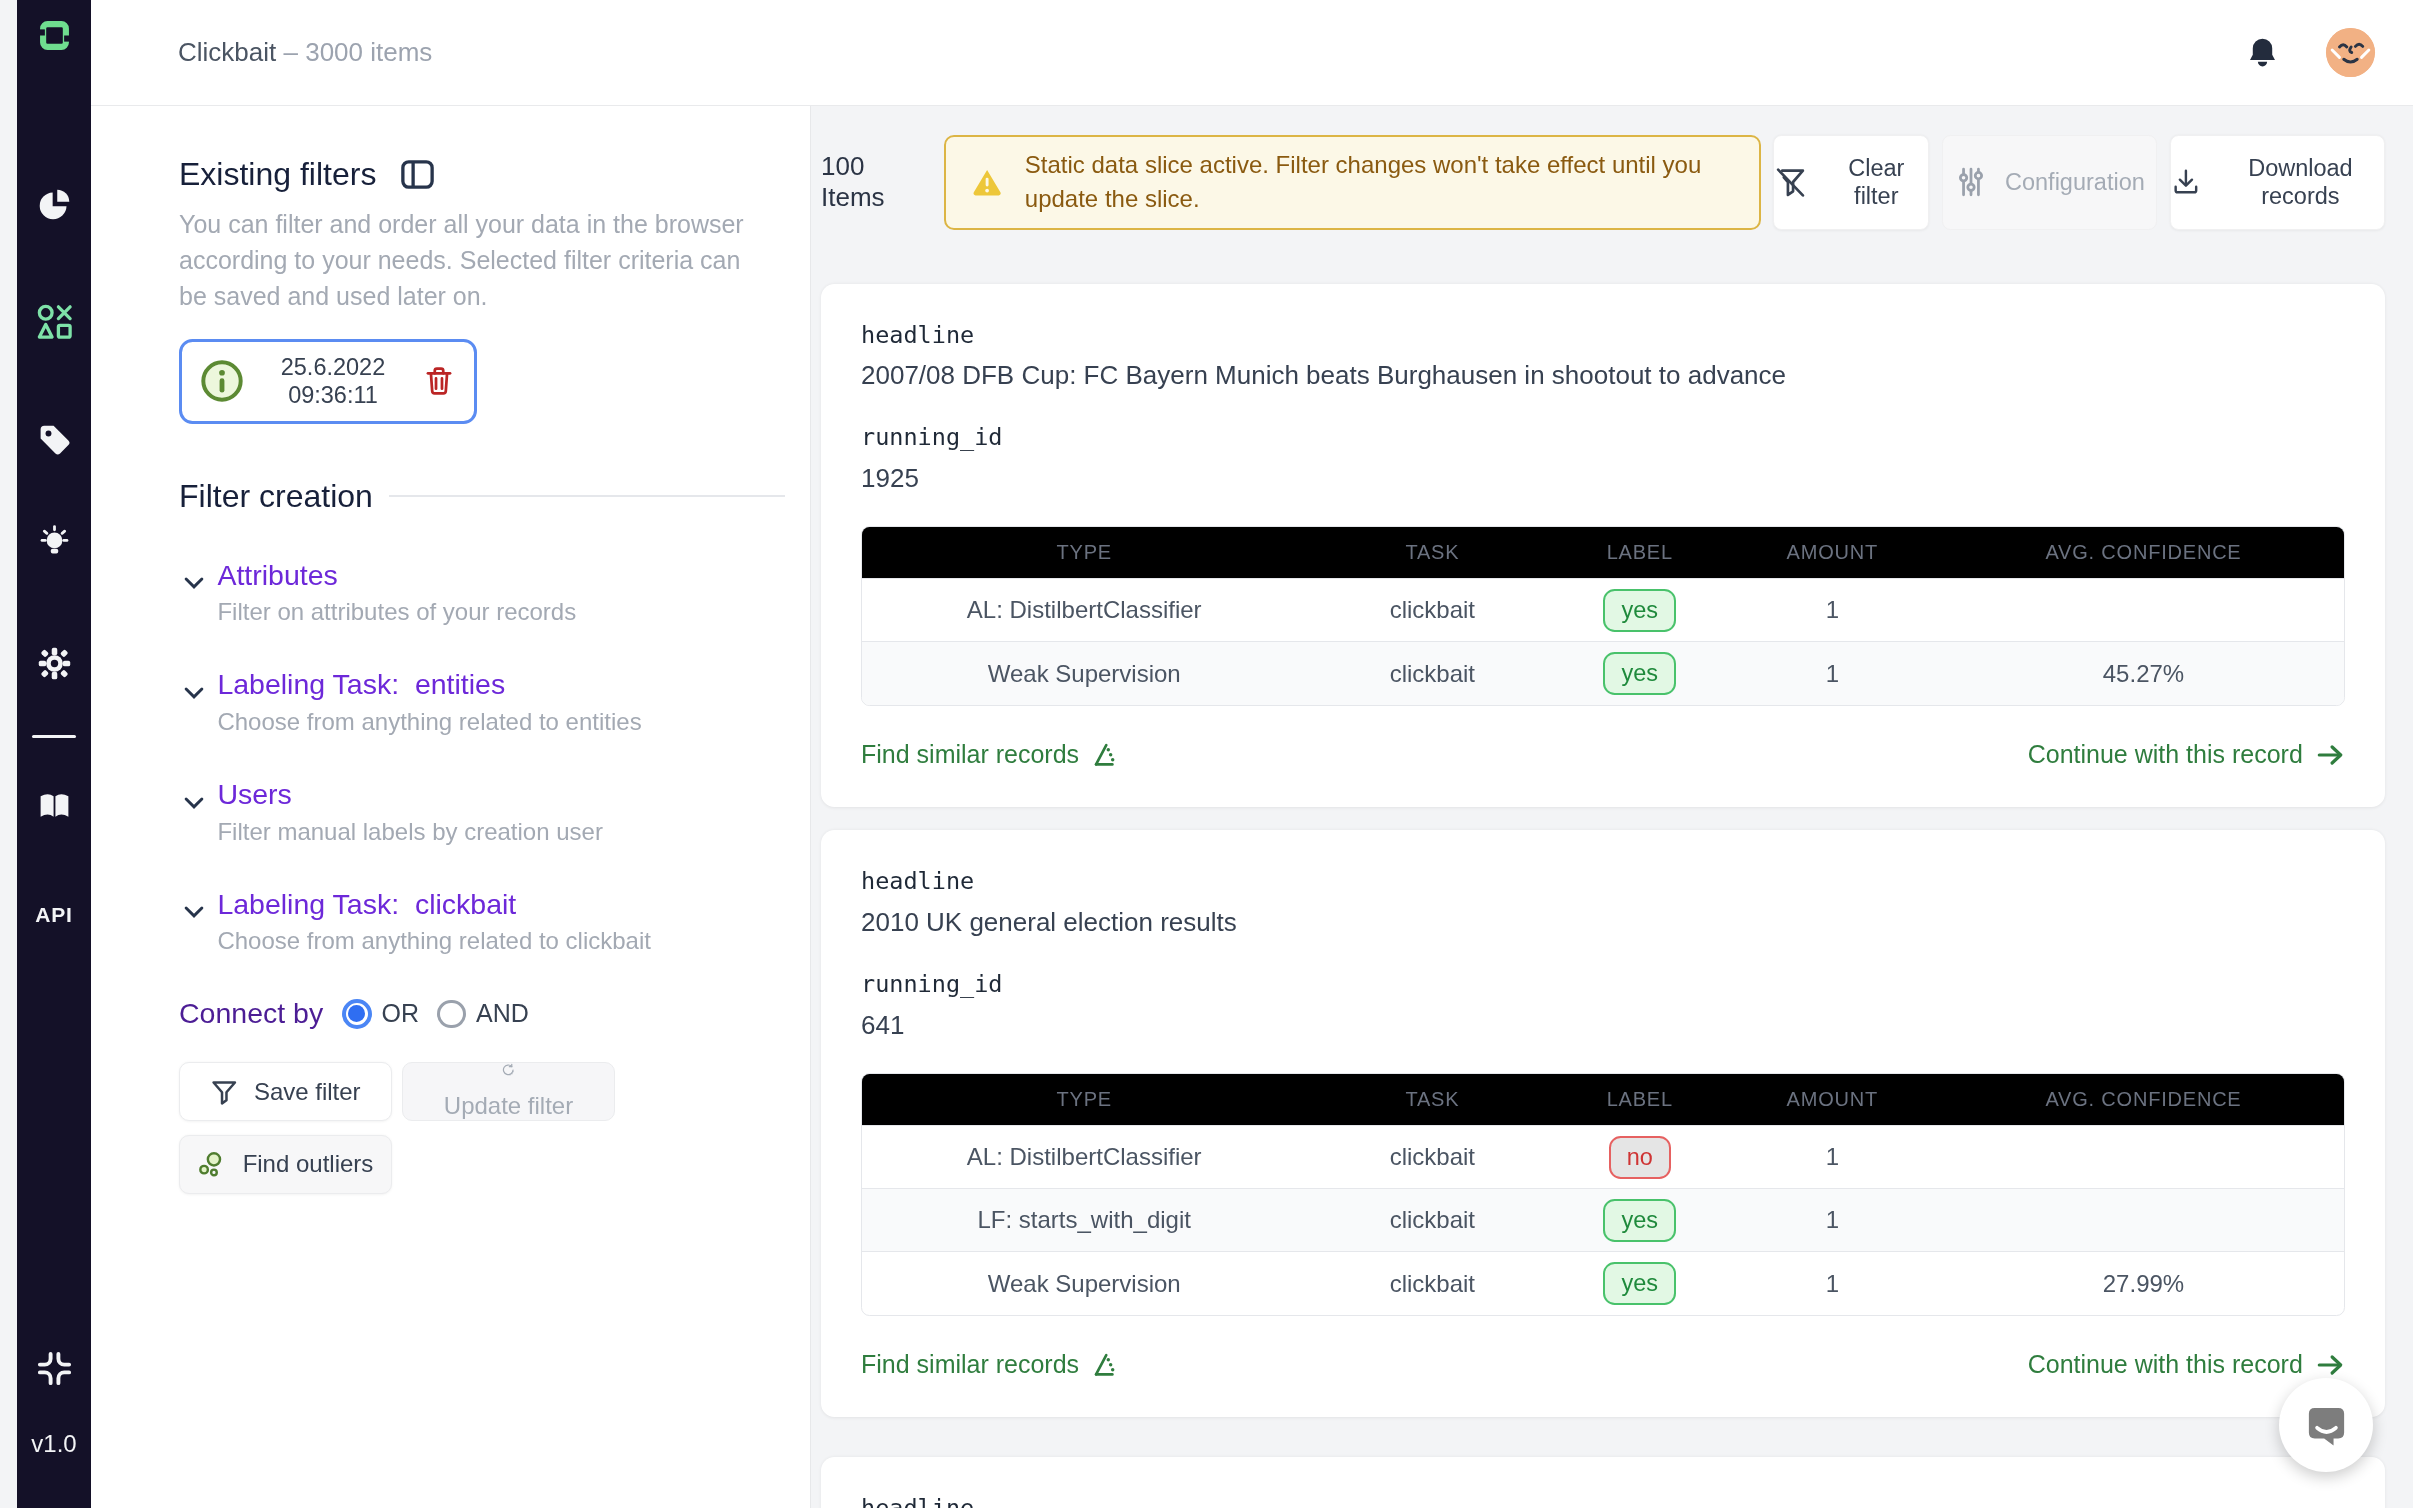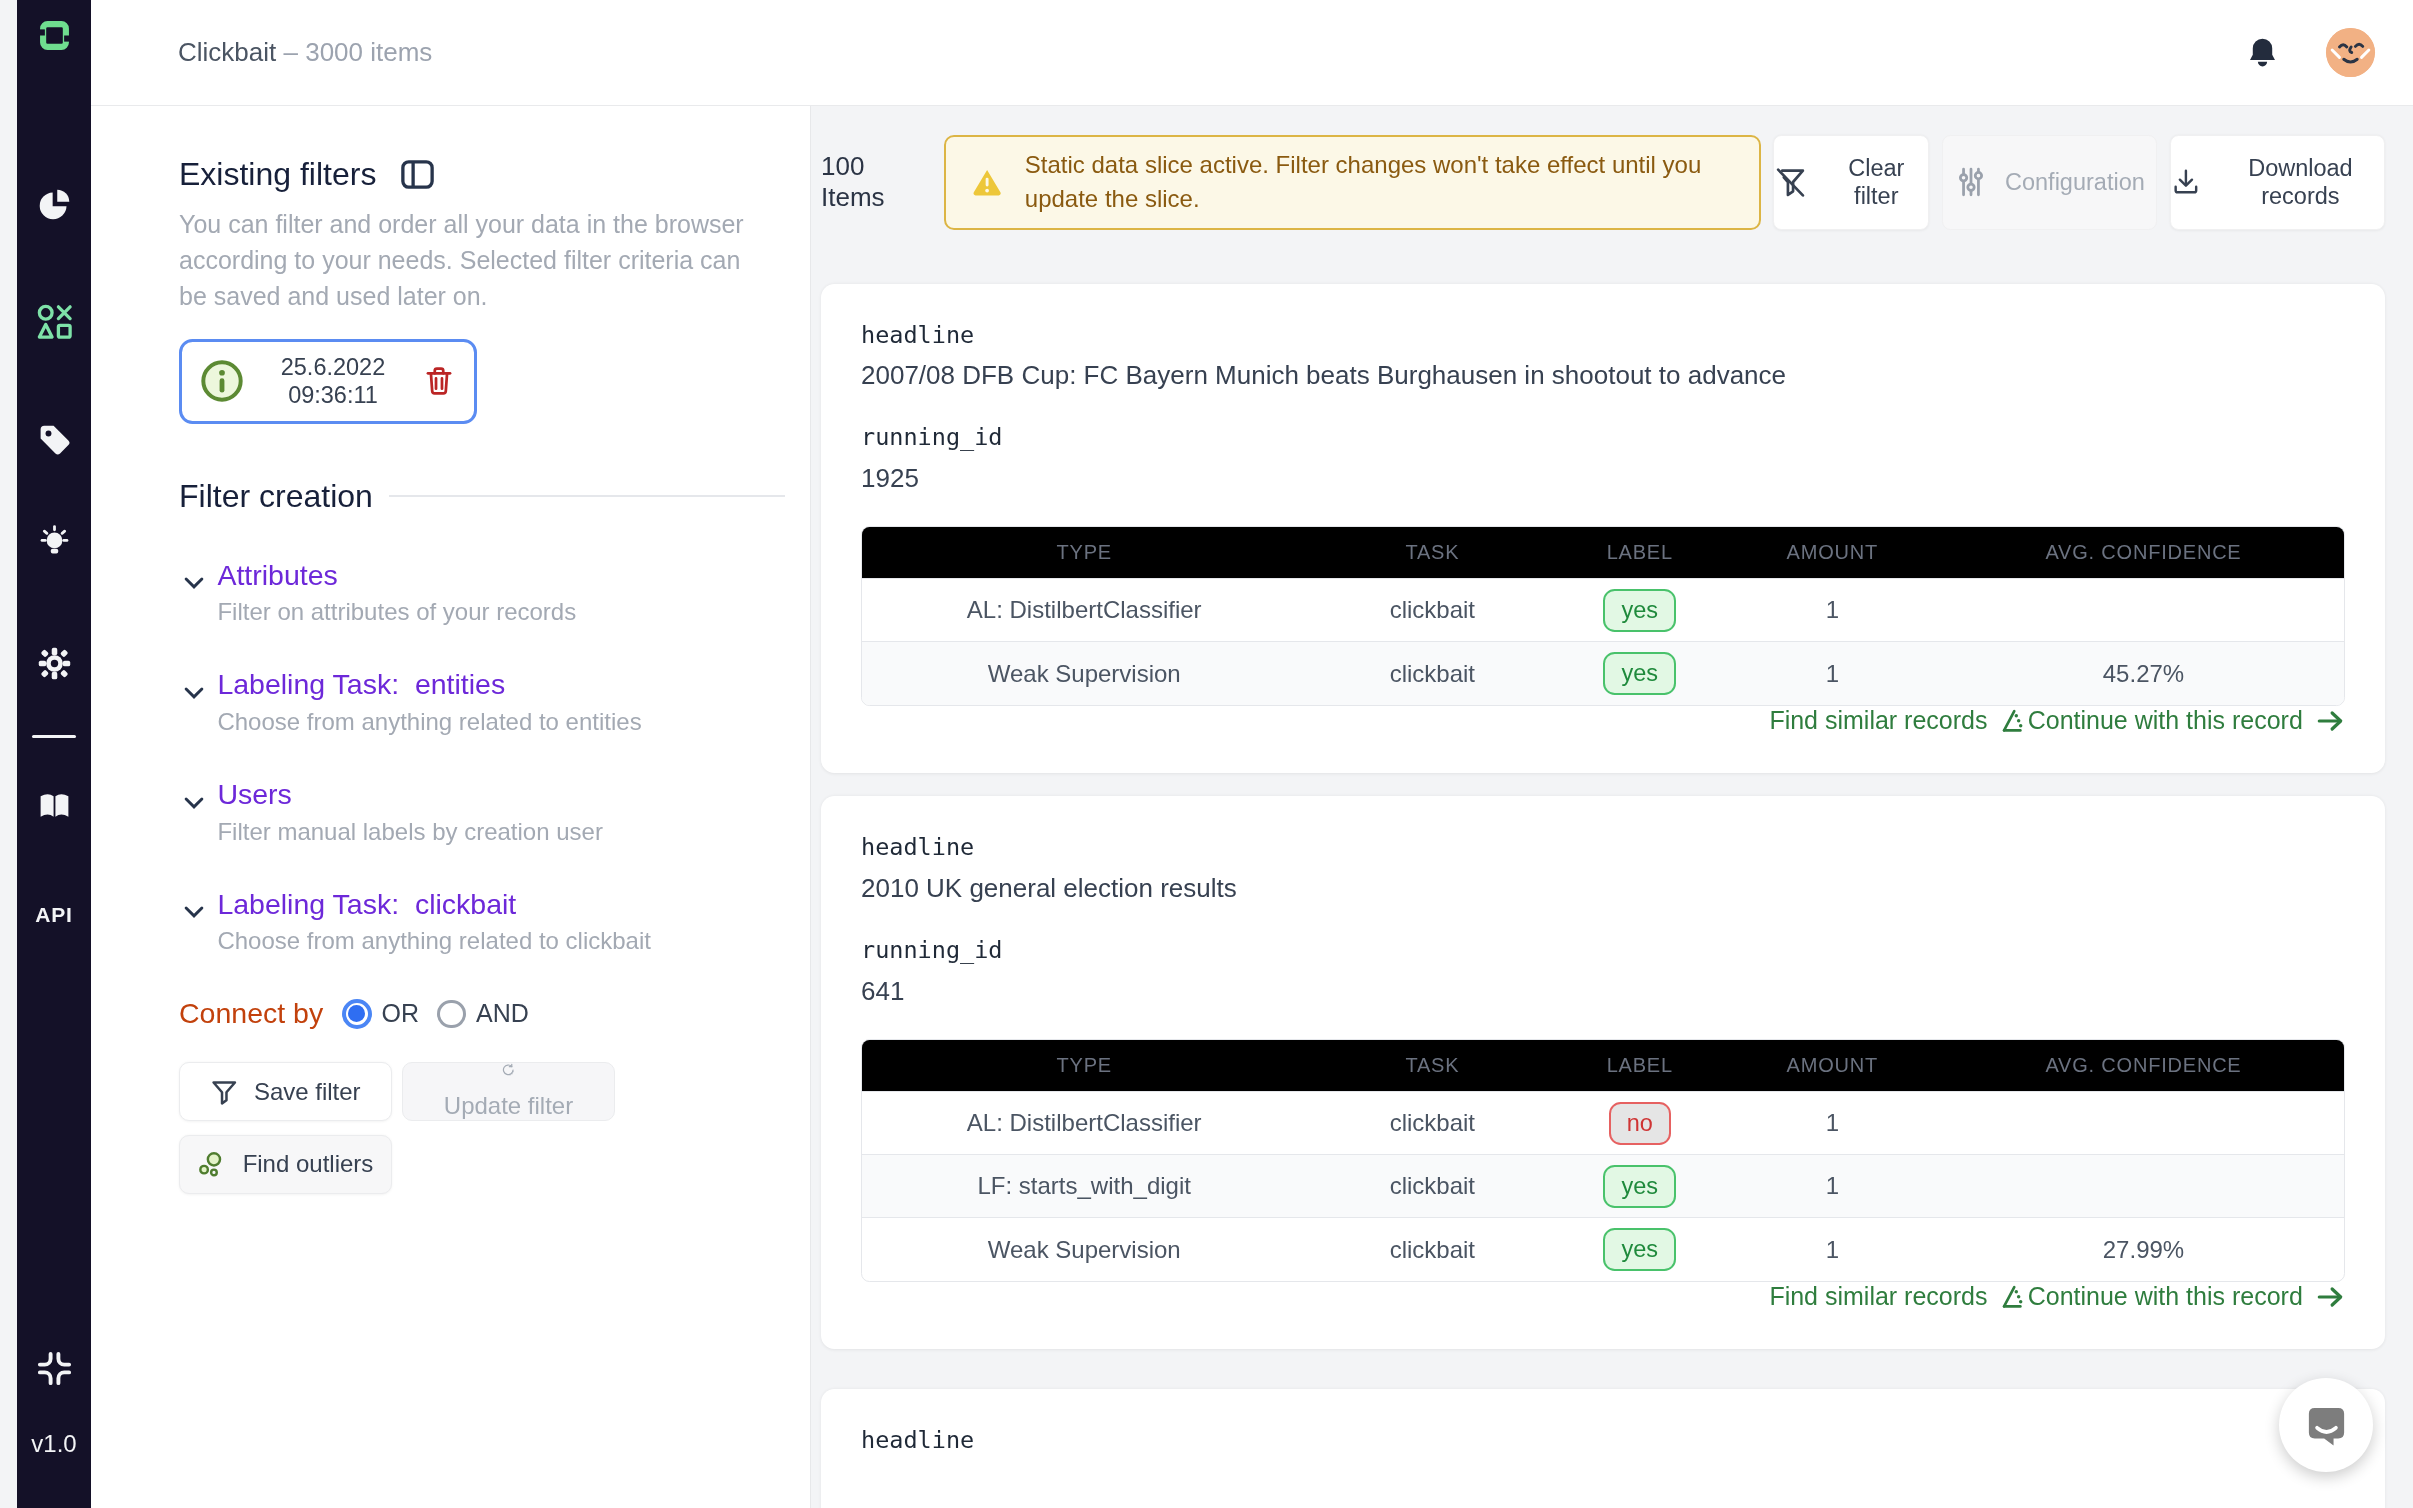--- a/index.html
+++ b/index.html
@@ -37,21 +37,21 @@
   .creation-heading .rule { flex:1; height:1.7px; background:#e5e7eb; }
 
   .filter-items { margin-top:44px; }
   .filter-item { display:flex; margin-bottom:42px; cursor:pointer; }
   .filter-item .chev { margin-top:11.7px; flex:0 0 30px; }
   .fi-text { margin-left:8.4px; }
   .fi-title { font-size:28.5px; color:#6d28d9; font-weight:500; }
   .fi-desc { margin-top:6.7px; font-size:24px; color:#a3a9b3; }
 
   .connect-row { margin-top:17px; display:flex; align-items:center; gap:18.4px; }
-  .connect-label { font-size:28.5px; color:#c2410c; }
+  .connect-label { font-size:28.5px; color:#4c1d95; }
   .radio { display:flex; align-items:center; gap:10px; cursor:pointer; }
   .radio .dot-on { width:30px; height:30px; border-radius:50%; border:4.2px solid #4b86f5; display:flex; align-items:center; justify-content:center; }
   .radio .dot-on .inner { width:17px; height:17px; border-radius:50%; background:#2f6ef2; }
   .radio .dot-off { width:28.5px; height:28.5px; border-radius:50%; border:3.4px solid #9aa1ac; background:#fff; }
   .radio .opt { font-size:25px; color:#374151; }
 
   .btn-grid { margin-top:32px; display:grid; grid-template-columns:213px 213px; gap:13.4px 10px; }
   .pbtn { height:59px; border-radius:10px; display:flex; align-items:center; justify-content:center; gap:15px;
           font-size:24px; color:#374151; background:#fff; border:1.7px solid #ebecee;
           box-shadow:0 0.8px 2.5px rgba(0,0,0,.05); cursor:pointer; }
@@ -85,21 +85,21 @@
   table { width:100%; border-collapse:collapse; }
   thead th { background:#000000; height:52px; font-size:20px; font-weight:400; color:#6b7280; letter-spacing:0.8px; }
   tbody td { height:63px; font-size:24px; color:#4b5563; text-align:center; border-top:1.7px solid #e5e7eb; }
   tbody tr:nth-child(even) { background:#f9fafb; }
   col.c-type{width:30%} col.c-task{width:17%} col.c-label{width:11%} col.c-amount{width:15%} col.c-conf{width:27%}
 
   .badge { display:inline-block; padding:5.9px 16px; border-radius:11.7px; font-size:23.5px; }
   .badge.yes { background:#e2f8e4; border:2.5px solid #49c26b; color:#1f8a3c; }
   .badge.no  { background:#e5e5e5; border:2.5px solid #e66161; color:#cf3434; }
 
-  .links-row { display:flex; justify-content:flex-end; align-items:center; }
+  .links-row { margin-top:34px; display:flex; justify-content:space-between; align-items:center; }
   .glink { display:flex; align-items:center; gap:11.7px; font-size:25px; color:#2f7d3e; cursor:pointer; }
 
   .chat-fab { position:absolute; left:2279px; top:1378px; width:94px; height:94px; border-radius:50%;
               background:#fff; box-shadow:0 5px 15px rgba(0,0,0,.20); display:flex; align-items:center;
               justify-content:center; cursor:pointer; z-index:40; }
 </style>
 </head>
 <body>
 
 <aside class="sidebar">

